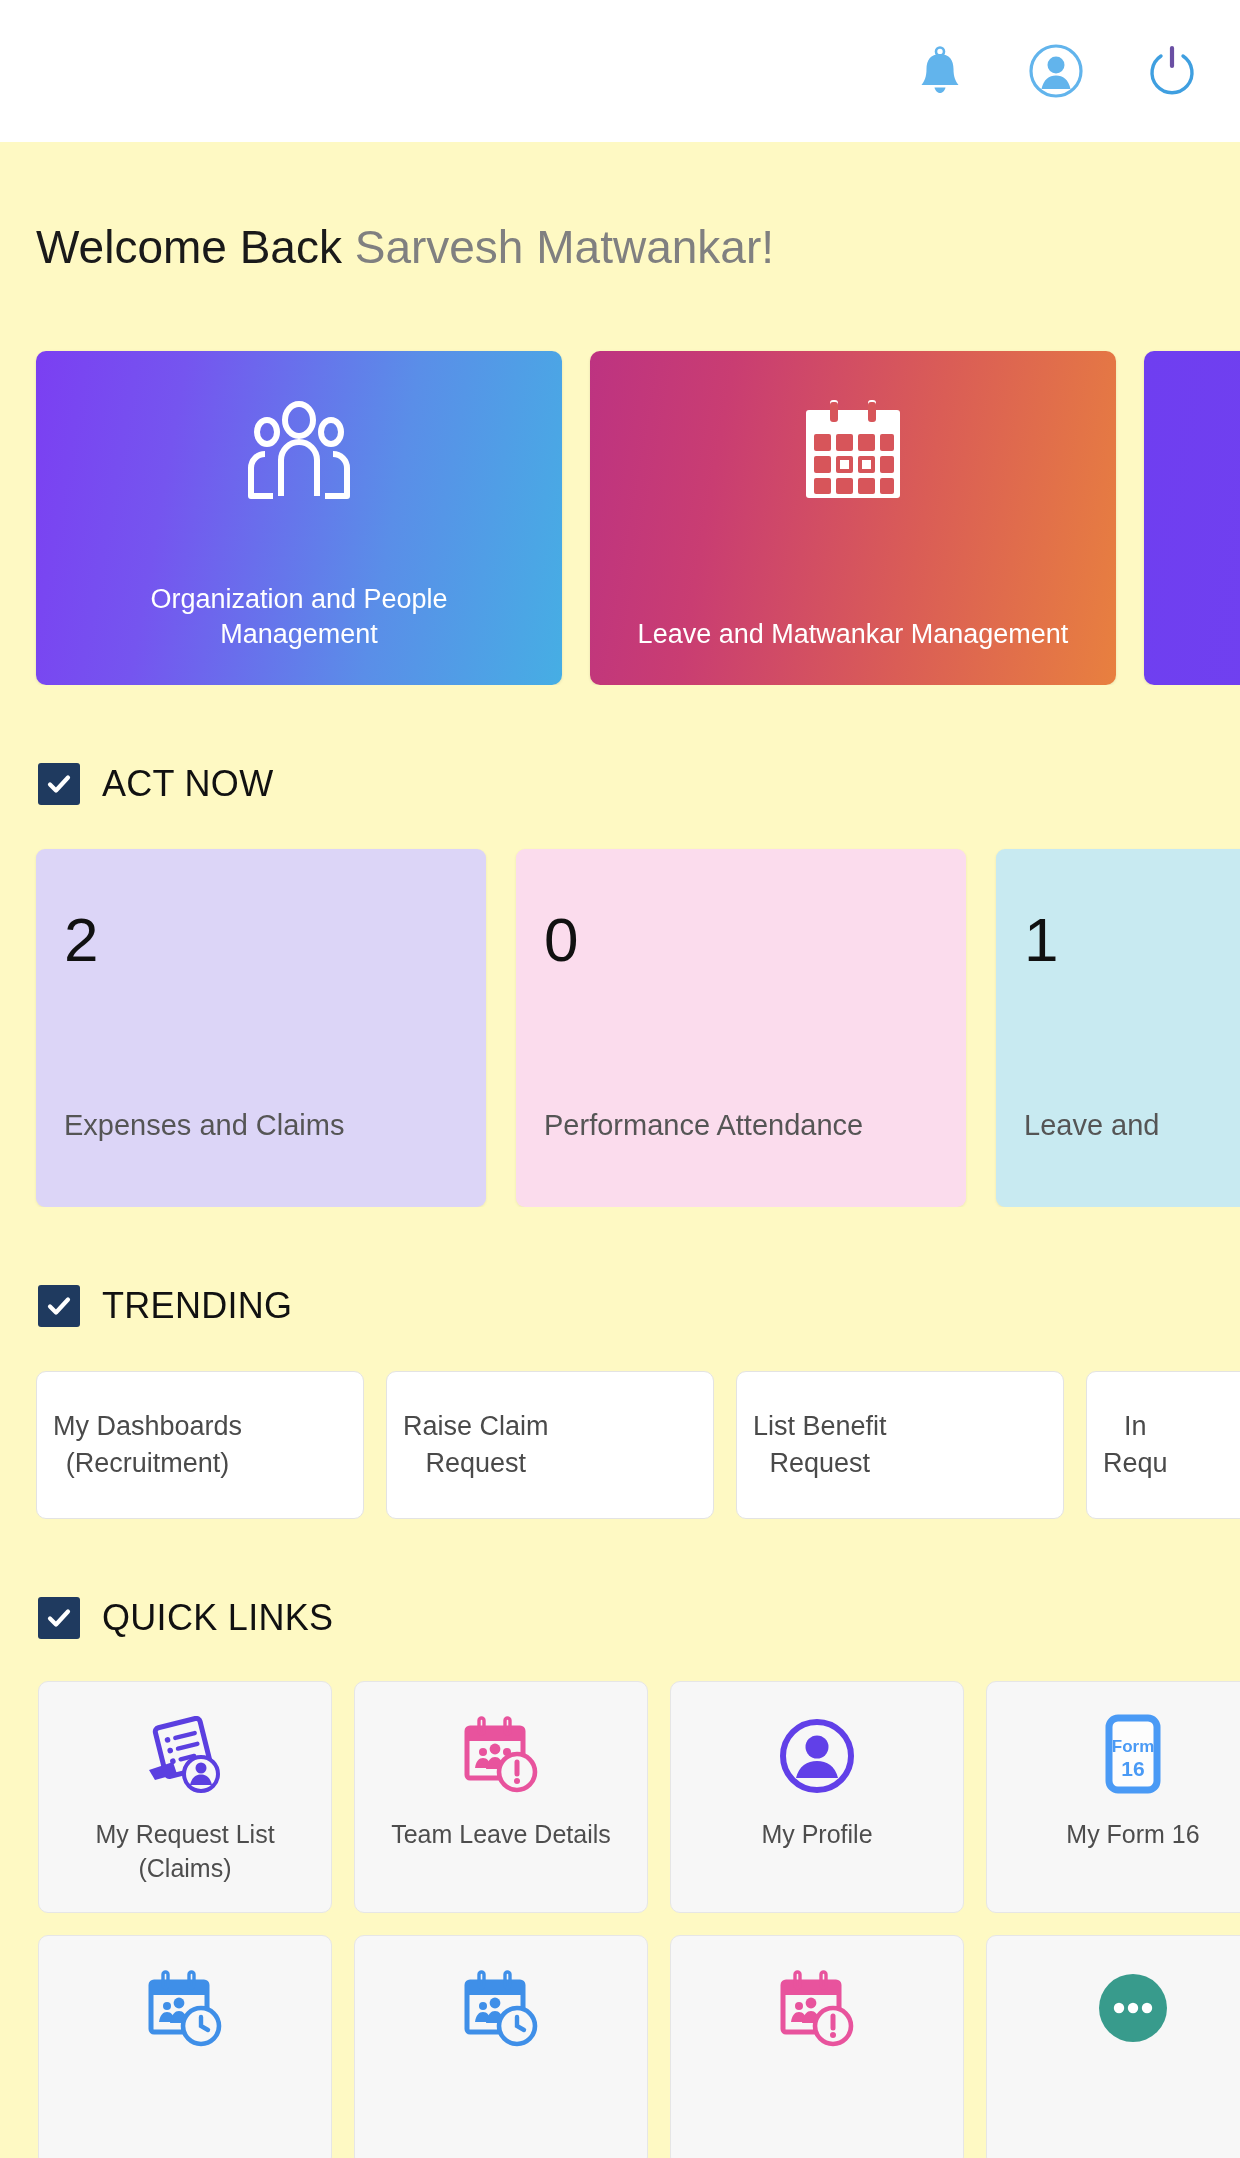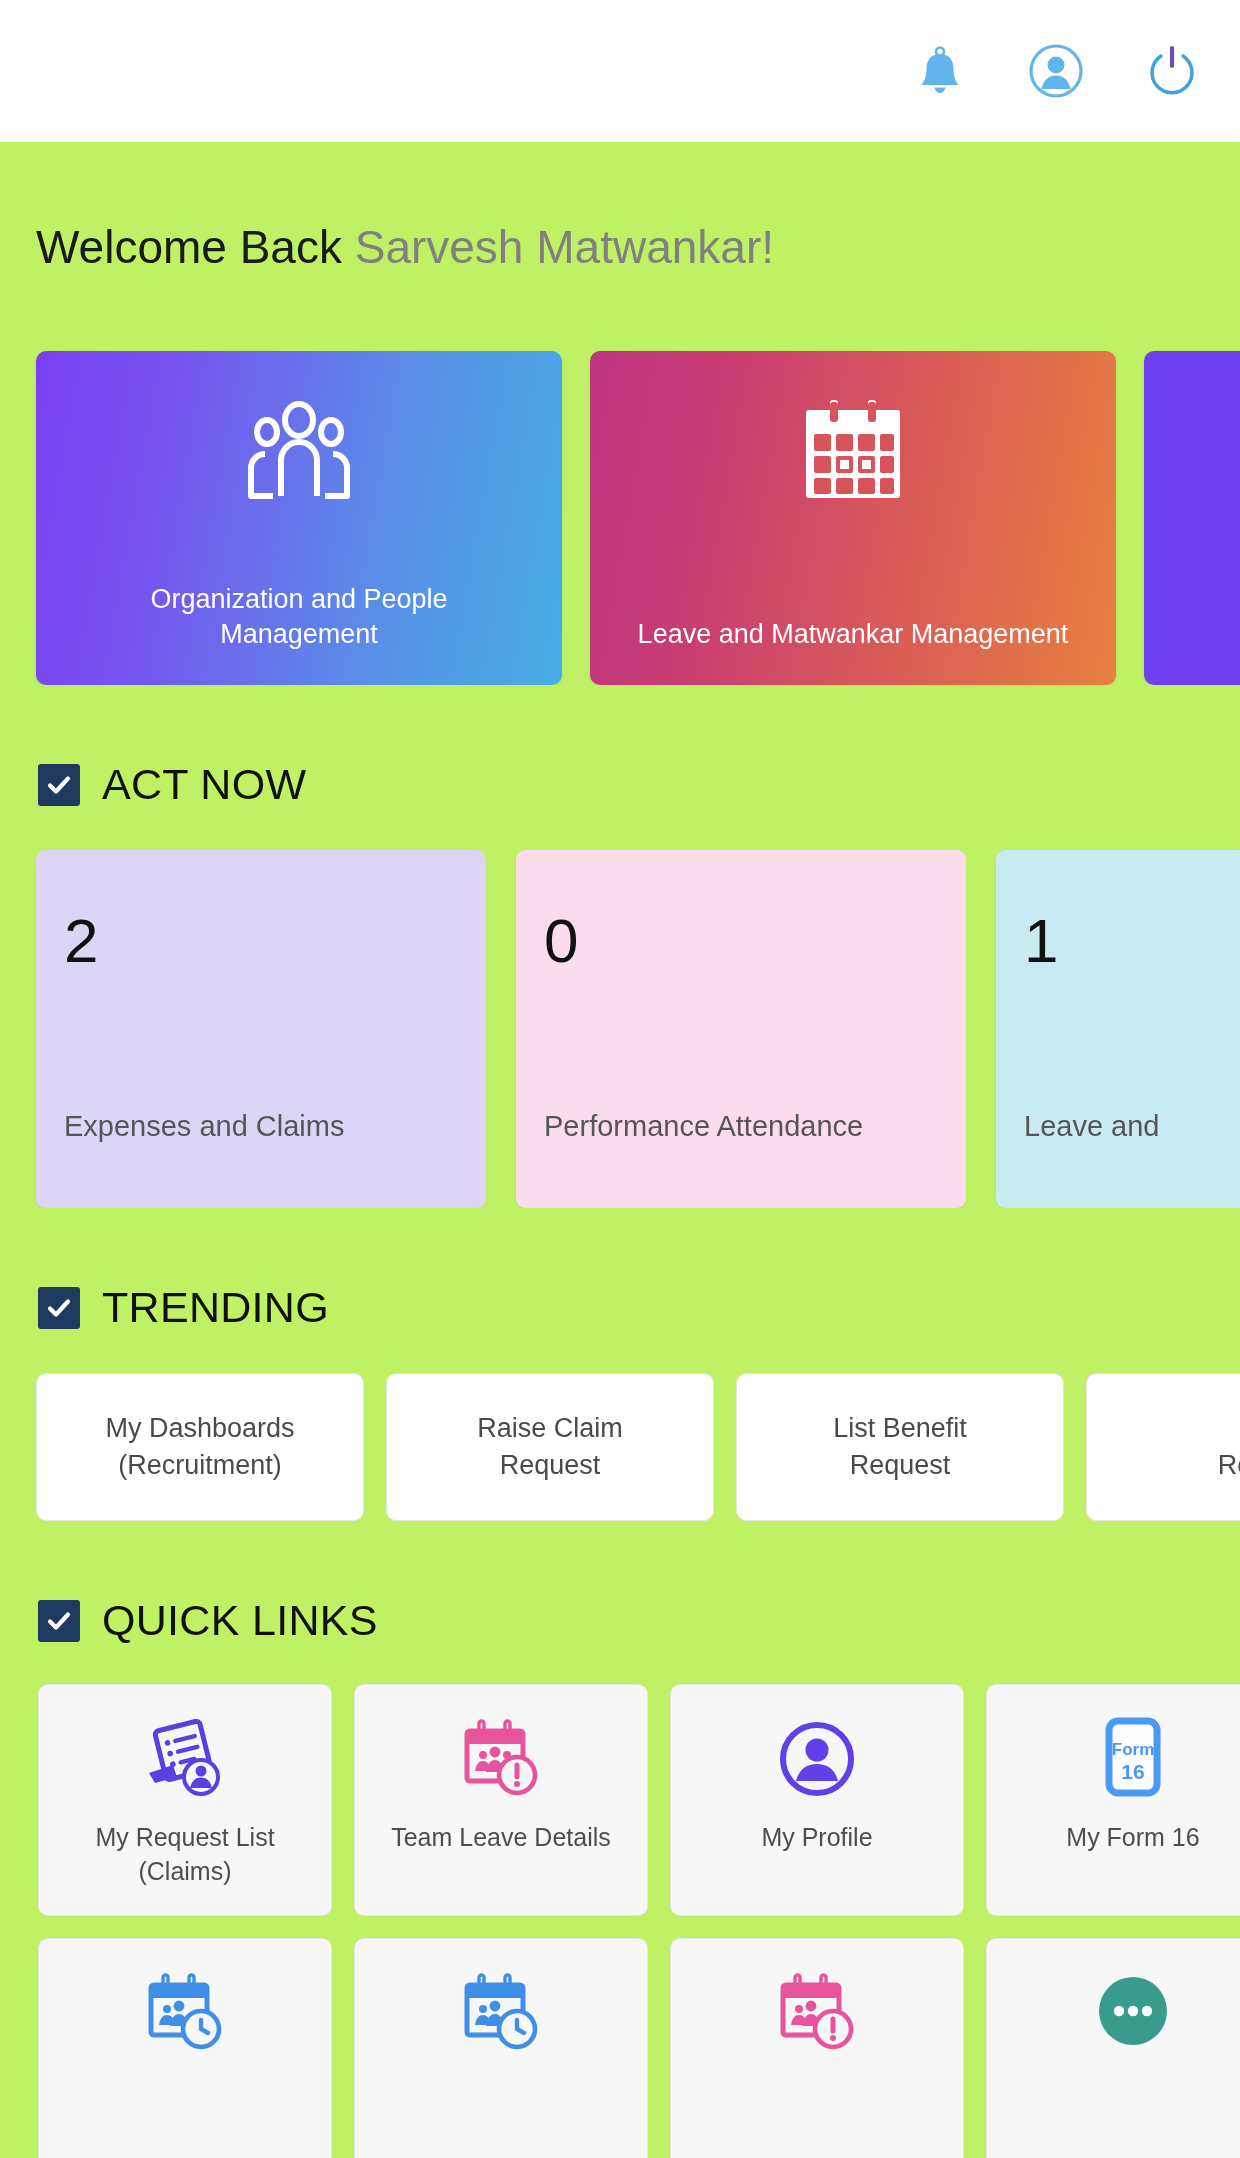--- a/index.html
+++ b/index.html
@@ -29,21 +29,21 @@
     display: flex;
     align-items: center;
     justify-content: center;
     cursor: pointer;
   }
   .topbar-icon svg { display: block; }
 
   
   .page {
     padding: 0 0 0 0;
-    background: #bef264;
+    background: #fef9c3;
     height: 2016px;
     overflow: hidden;
   }
 
   .welcome {
     font-size: 46px;
     line-height: 1;
     padding: 82px 0 0 36px;
     white-space: nowrap;
     font-weight: 400;
@@ -105,21 +105,21 @@
     background: #1f3a5f;
     border-radius: 3px;
     display: flex;
     align-items: center;
     justify-content: center;
     flex: 0 0 auto;
     cursor: pointer;
   }
   .chk svg { display: block; }
   .section-title {
-    font-size: 43px;
+    font-size: 36px;
     color: #111;
     letter-spacing: .3px;
     line-height: 1;
   }
 
   
   .actnow-row {
     display: flex;
     gap: 30px;
     padding: 44px 0 0 36px;
@@ -161,21 +161,21 @@
   }
   .trend-card {
     flex: 0 0 auto;
     width: 328px;
     height: 148px;
     background: #fff;
     border: 1px solid #e3e3e3;
     border-radius: 10px;
     display: flex;
     align-items: center;
-    justify-content: center;
+    justify-content: flex-start;
     text-align: center;
     font-size: 27px;
     color: #4a4a4a;
     line-height: 1.38;
     padding: 0 16px;
     cursor: pointer;
   }
 
   
   .ql-grid {

